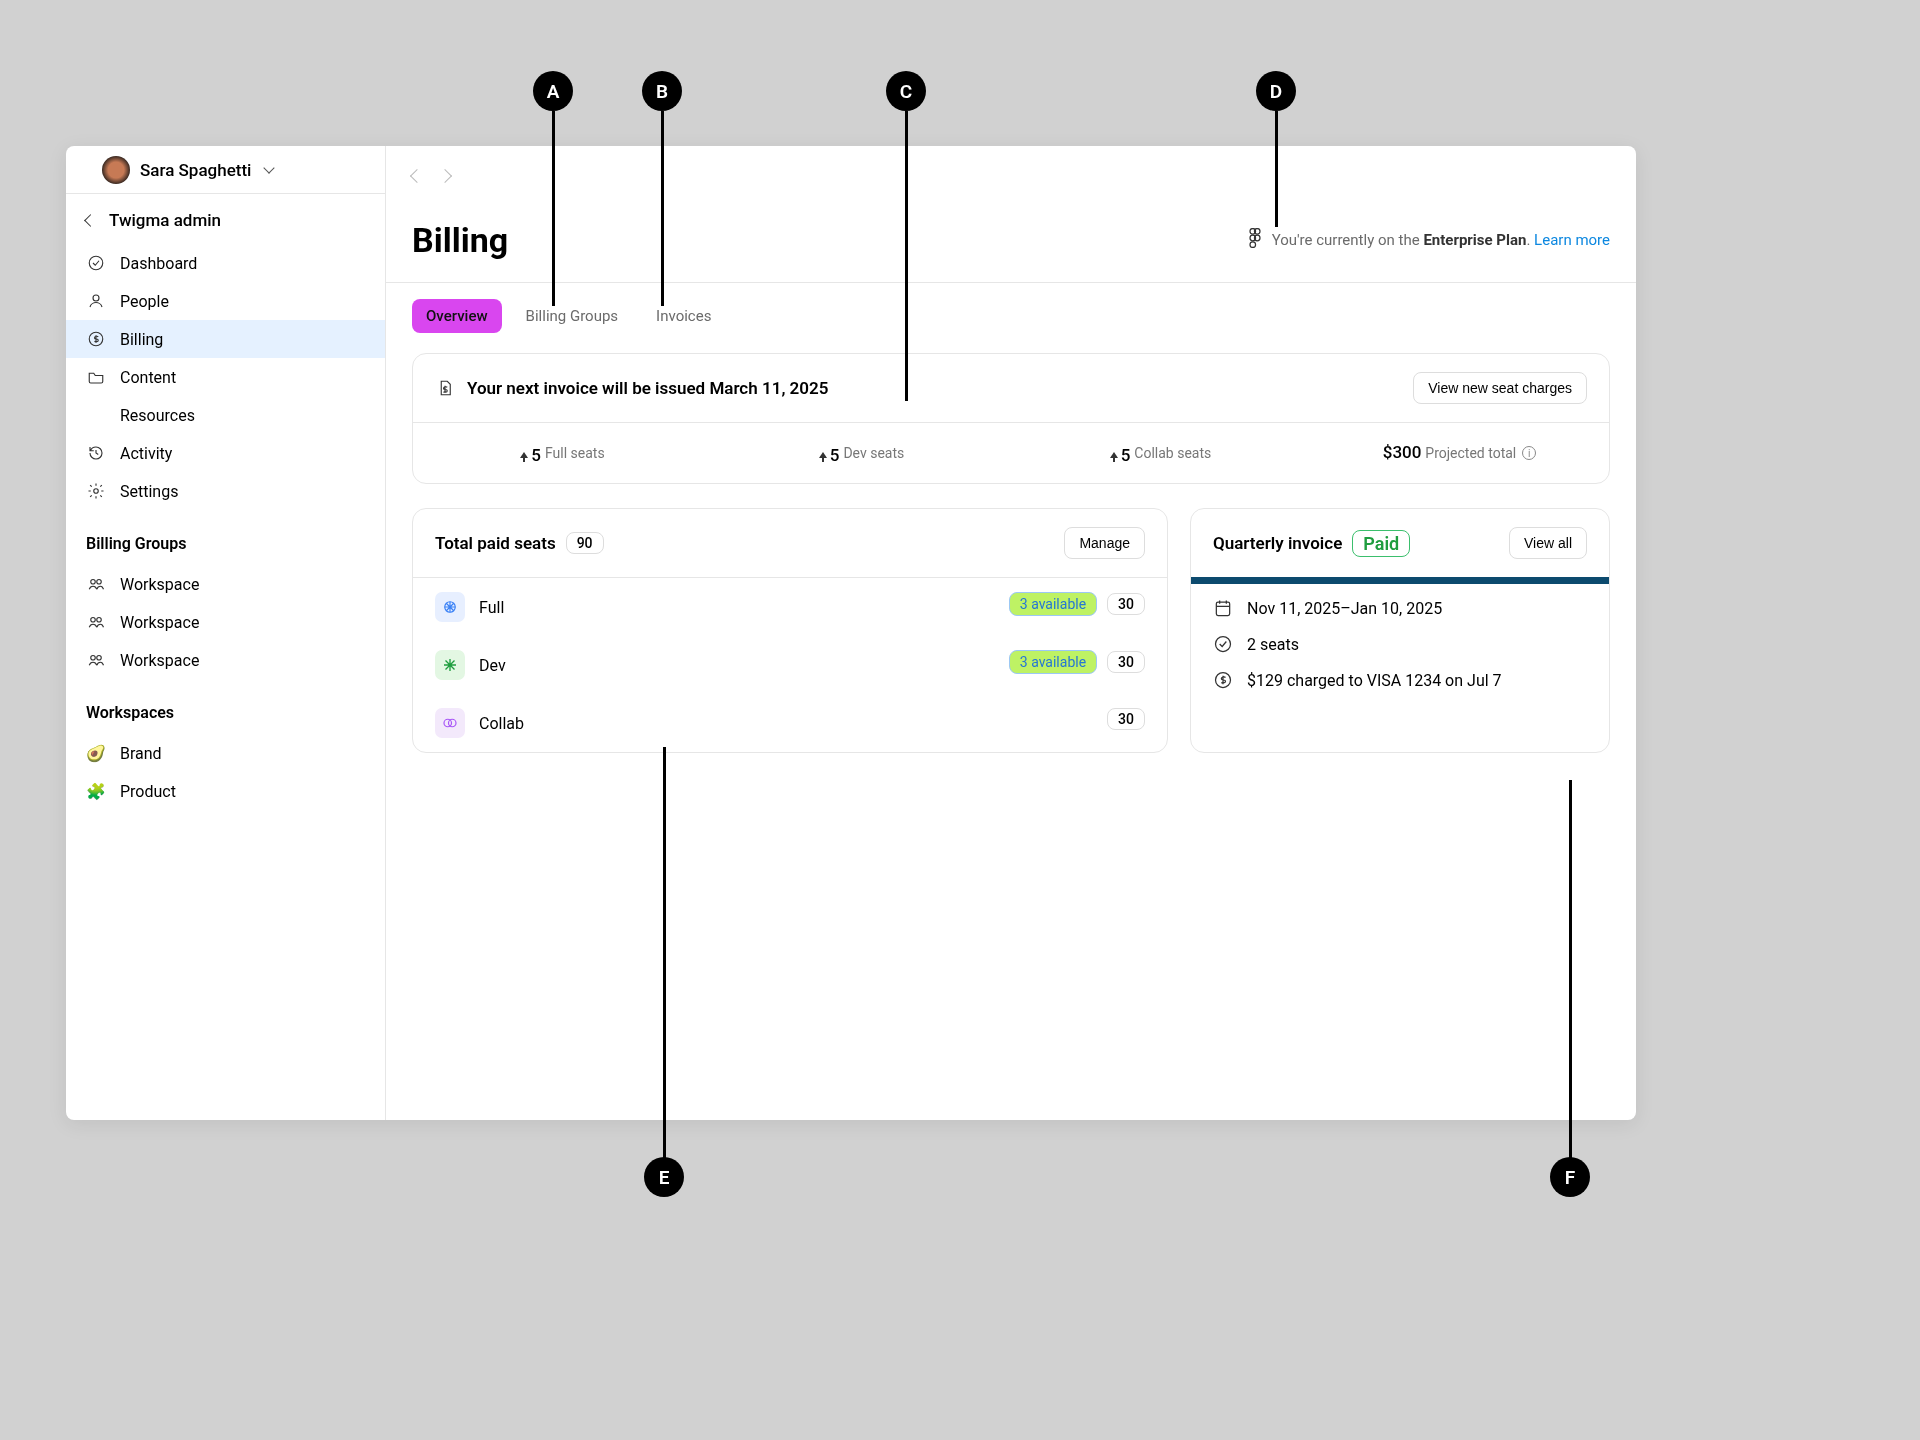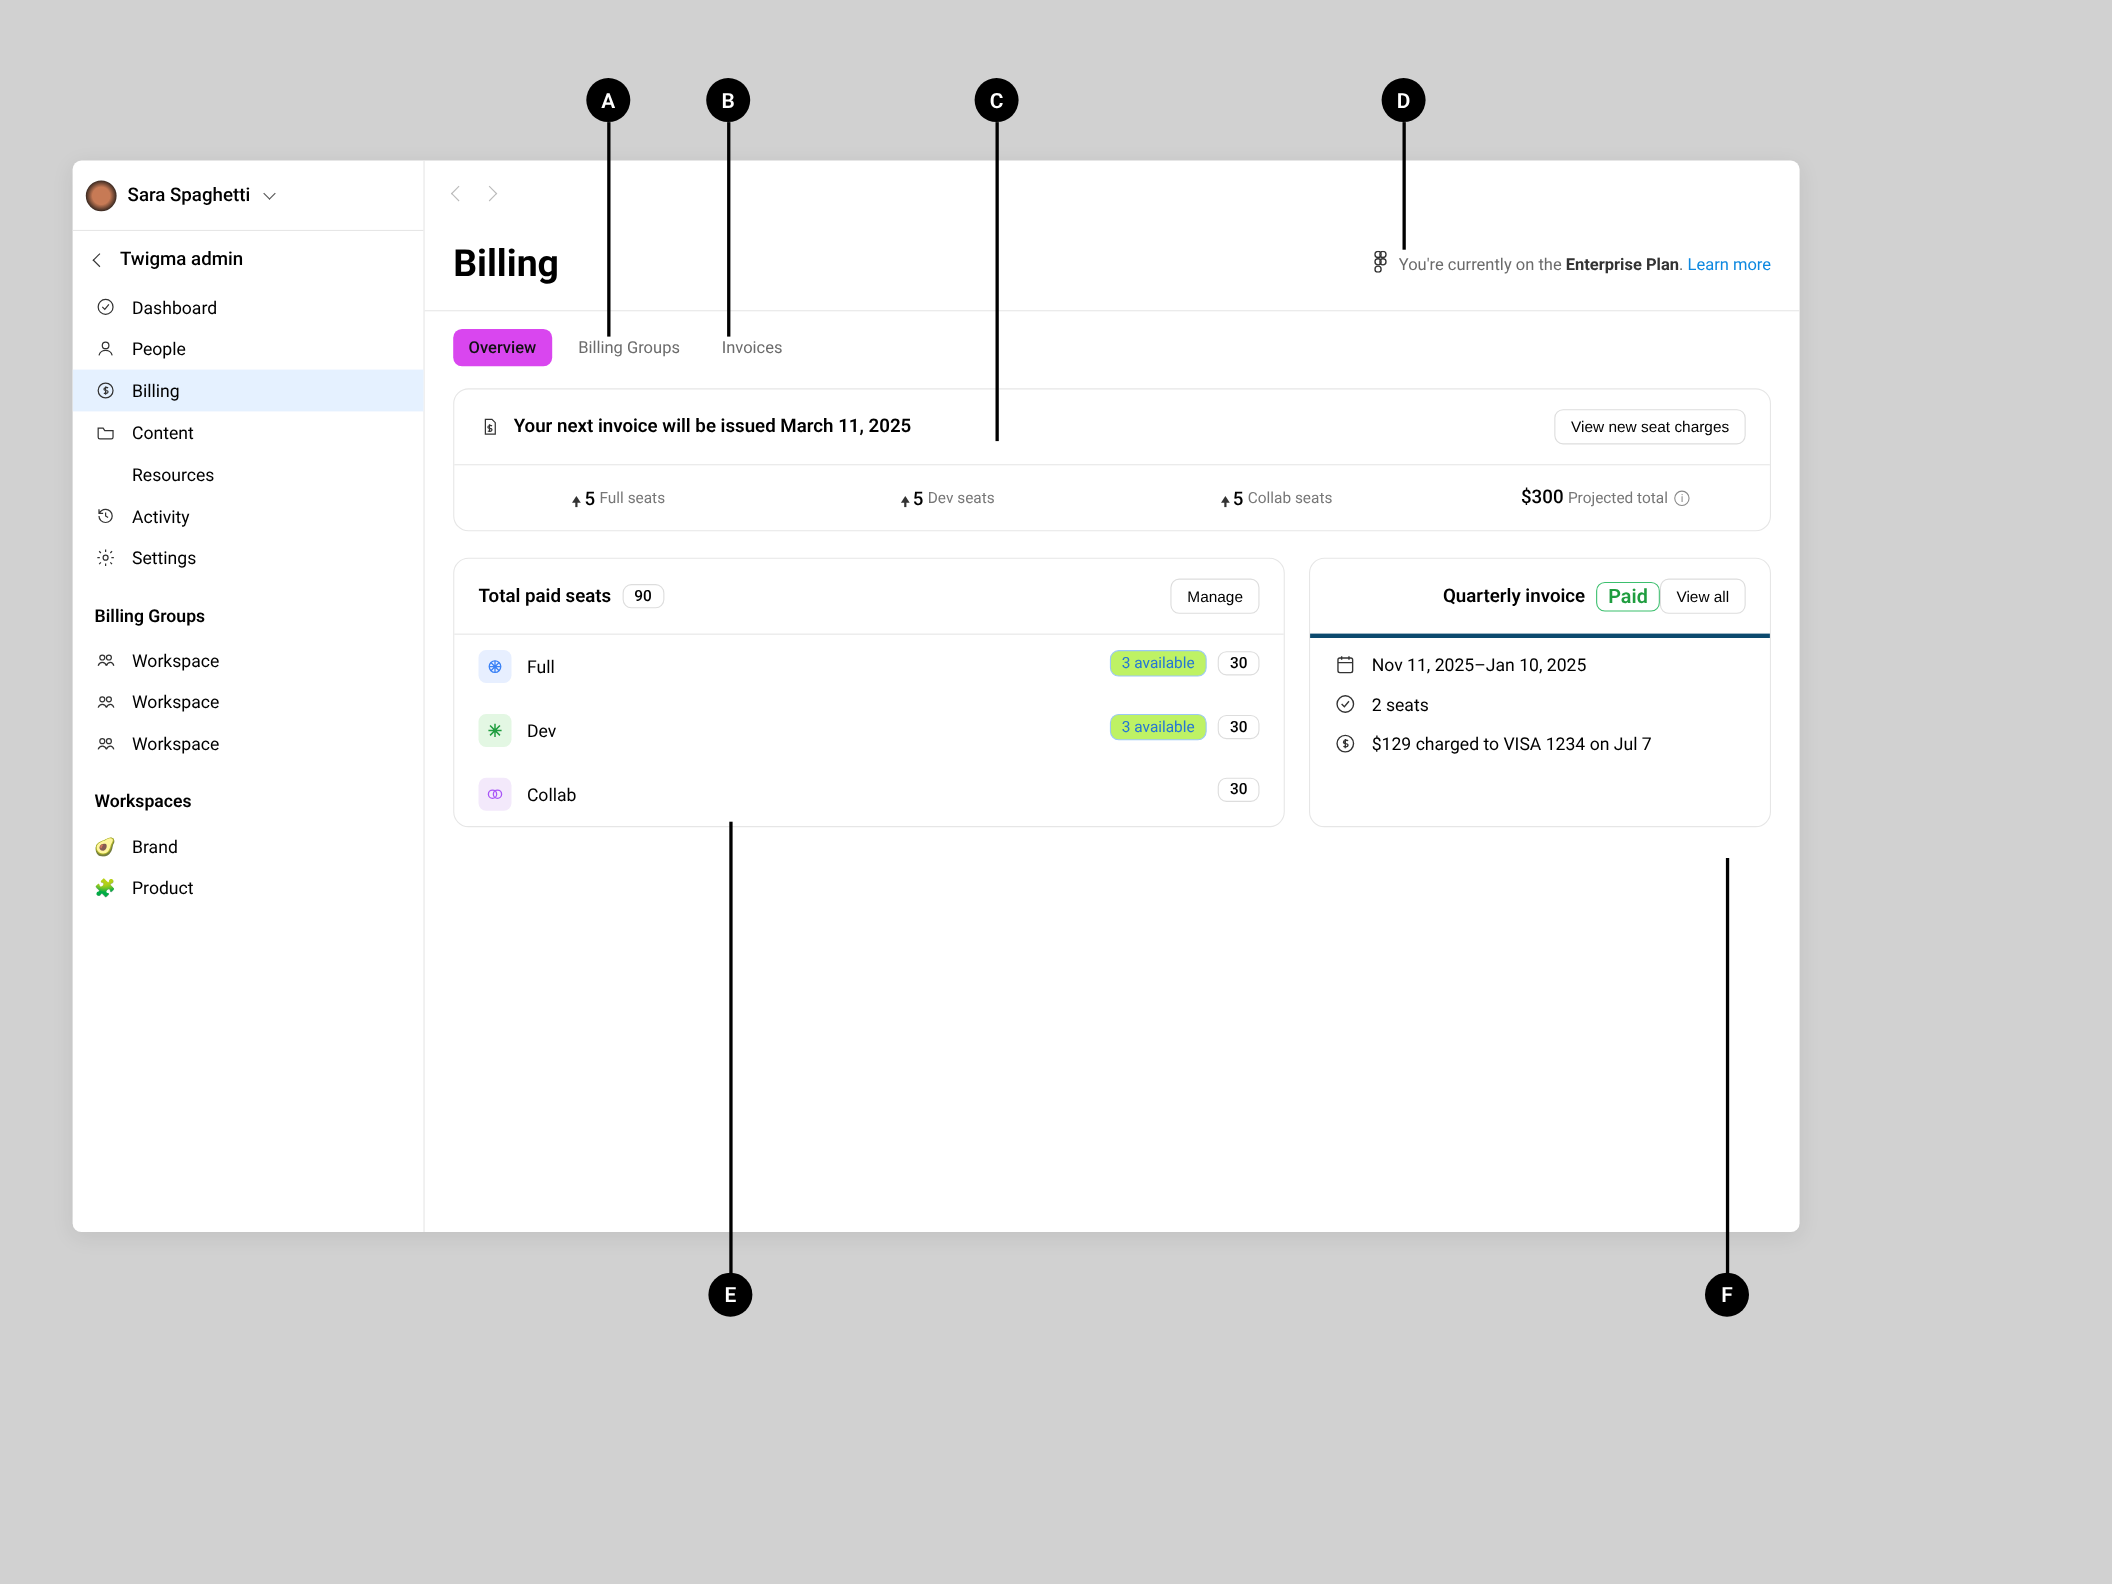--- a/index.html
+++ b/index.html
@@ -23,25 +23,25 @@
     overflow: hidden;
   }
   
   .sidebar {
     width: 320px;
     border-right: 1px solid #e6e6e6;
     display: flex;
     flex-direction: column;
   }
   .sidebar-header {
-    height: 64px;
+    height: 48px;
     border-bottom: 1px solid #e6e6e6;
     display: flex;
     align-items: center;
-    padding: 0 12px;
+    padding: 0 36px;
     gap: 10px;
   }
   .avatar {
     width: 28px; height: 28px; border-radius: 50%;
     background: radial-gradient(#c77a55 40%, #3b2a22 70%);
     flex-shrink: 0;
   }
   .user-name { font-size: 17px; font-weight: 500; }
   .chev-down {
     display: inline-block;
@@ -151,21 +151,21 @@
   .seat-icon.full svg { stroke: #3b82f6; fill:none; }
   .seat-icon.dev { background: #e3f7e3; }
   .seat-icon.dev svg { stroke: #1f9d3f; }
   .seat-icon.collab { background: #f3e9fb; }
   .seat-icon.collab svg { stroke: #a855f7; fill:none; }
   .seat-right { display: flex; align-items: center; gap: 10px; }
   .avail-pill {
     border: 1px solid #9cc8f5; color: #2576d4; background: #bef264; border-radius: 8px; padding: 3px 10px; font-size: 14px;
   }
   .quarterly-card { width: 420px; }
-  .q-header { display: flex; align-items: center; justify-content: flex-end; padding: 18px 22px; border-bottom: 4px solid #0c4a6e;}
+  .q-header { display: flex; align-items: center; justify-content: space-between; padding: 18px 22px; border-bottom: 7px solid #0c4a6e;}
   .q-header .left { display: flex; align-items: center; gap: 10px; font-size: 17px; font-weight: 600;}
   .paid-pill { border: 1px solid #3bbf6d; color: #1f9d3f; border-radius: 8px; padding: 2px 10px; font-size: 18px; }
   .q-row { display: flex; align-items: center; gap: 14px; padding: 14px 22px 6px; font-size: 16px; }
   .q-row .q-icon { width: 20px; height: 20px; display: flex; align-items: center; justify-content:center;}
   .q-row .q-icon svg { stroke: #333; fill: none; stroke-width: 1.5; }
   .q-row + .q-row { padding-top: 10px; }
   .q-row:last-child { padding-bottom: 20px;}
 
   
   .callout {

